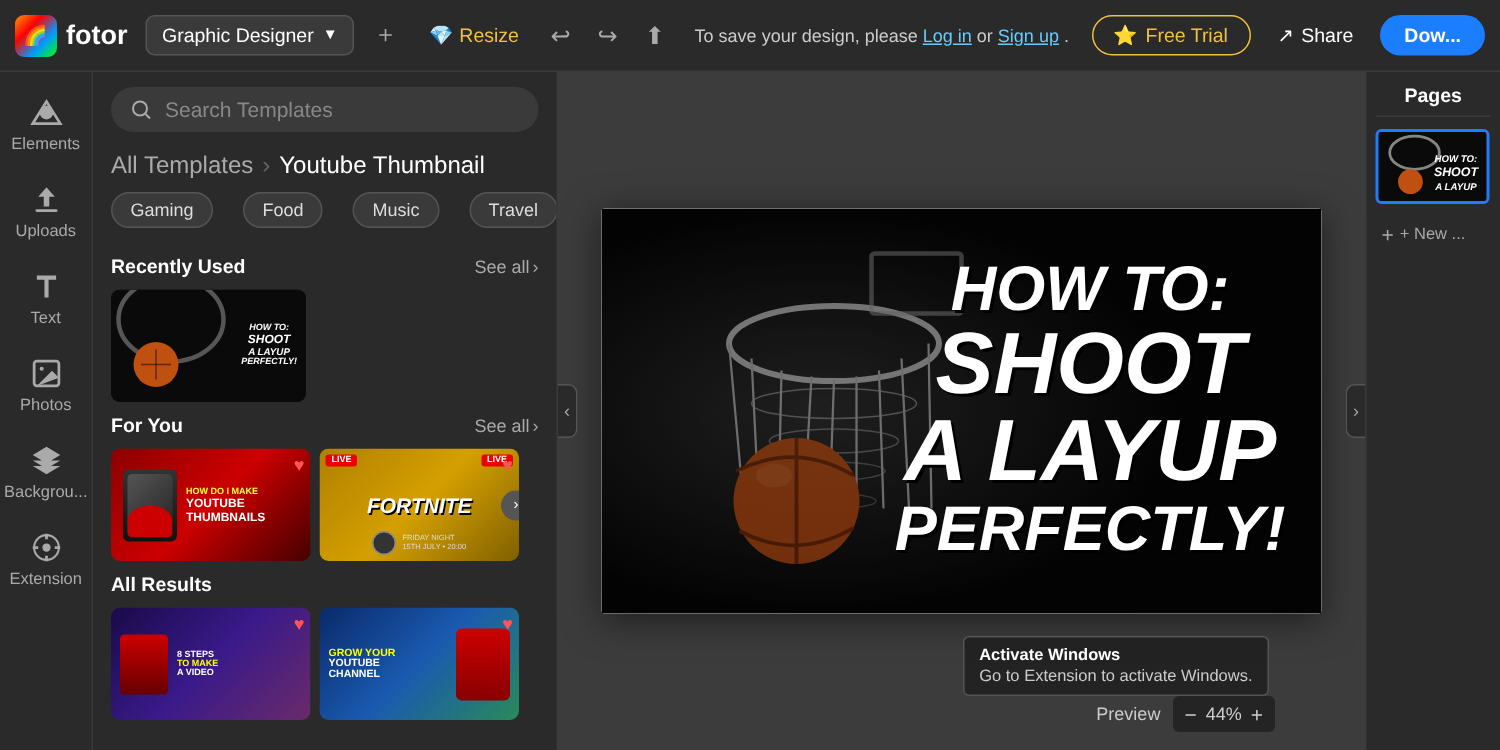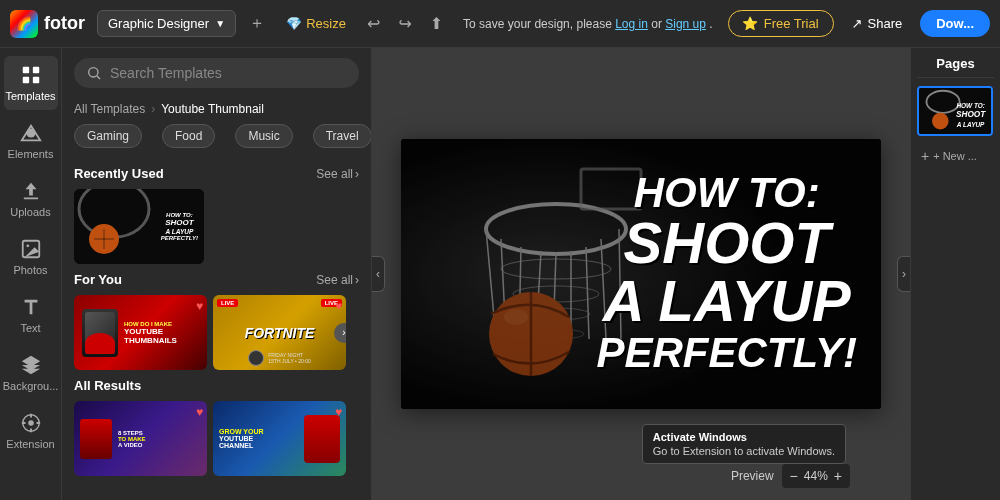--- a/index.html
+++ b/index.html
@@ -29,21 +29,21 @@
     .icon-nav-item.active { background: #3a3a3a; color: #fff; }
     .icon-nav-item svg { width: 22px; height: 22px; }
 
     
     .templates-panel { width: 310px; background: #2a2a2a; display: flex; flex-direction: column; border-right: 1px solid #3a3a3a; flex-shrink: 0; overflow: hidden; }
     .search-bar { padding: 10px 12px; }
     .search-input-wrap { background: #3a3a3a; border-radius: 20px; display: flex; align-items: center; padding: 7px 12px; gap: 8px; }
     .search-input-wrap svg { width: 16px; height: 16px; color: #aaa; flex-shrink: 0; }
     .search-input-wrap input { background: none; border: none; outline: none; color: #fff; font-size: 14px; width: 100%; }
     .search-input-wrap input::placeholder { color: #888; }
-    .breadcrumb { padding: 4px 12px 8px; font-size: 12px; color: #aaa; display: flex; align-items: center; gap: 6px; }
+    .breadcrumb { padding: 4px 12px 8px; font-size: 16px; color: #aaa; display: flex; align-items: center; gap: 6px; }
     .breadcrumb .current { color: #fff; font-weight: 500; }
     .breadcrumb .arrow { color: #666; }
     .filter-chips { padding: 0 12px 10px; display: flex; gap: 20px; overflow-x: hidden; }
     .chip { background: #3a3a3a; border: 1px solid #555; border-radius: 16px; padding: 4px 12px; font-size: 12px; color: #ddd; cursor: pointer; white-space: nowrap; flex-shrink: 0; }
     .panel-content { flex: 1; overflow-y: auto; padding: 0 12px 12px; }
     .panel-content::-webkit-scrollbar { width: 4px; }
     .panel-content::-webkit-scrollbar-thumb { background: #555; border-radius: 2px; }
 
     .section-header { display: flex; justify-content: space-between; align-items: center; margin-bottom: 8px; margin-top: 8px; }
     .section-title { font-size: 13px; font-weight: 600; color: #fff; }
@@ -127,56 +127,47 @@
     <span>Share</span>
   </button>
   <button class="download-btn">
     <span>Dow...</span>
   </button>
 </div>
 
 <div class="main">
 
   <div class="icon-nav">
-    <div class="icon-nav-item active">
-      <svg viewBox="0 0 24 24" fill="currentColor">
-          <rect x="3" y="3" width="7" height="7" rx="1"></rect>
-          <rect x="14" y="3" width="7" height="7" rx="1"></rect>
-          <rect x="3" y="14" width="7" height="7" rx="1"></rect>
-          <rect x="14" y="14" width="7" height="7" rx="1"></rect>
-        </svg>
-      <span>Templates</span>
-    </div>
     <div class="icon-nav-item">
       <svg viewBox="0 0 24 24" fill="currentColor">
           <circle cx="12" cy="12" r="5"></circle>
           <path d="M2 20 L12 4 L22 20 Z" fill="none" stroke="currentColor" stroke-width="2"></path>
         </svg>
       <span>Elements</span>
     </div>
     <div class="icon-nav-item">
       <svg viewBox="0 0 24 24" fill="currentColor">
           <path d="M12 3l6 7h-4v7H10v-7H6l6-7z"></path>
           <rect x="4" y="19" width="16" height="2" rx="1"></rect>
         </svg>
       <span>Uploads</span>
+    </div>
+    <div class="icon-nav-item">
+      <svg viewBox="0 0 24 24" fill="currentColor">
+          <path d="M5 4h14v3h-5.5v13h-3V7H5V4z"></path>
+        </svg>
+      <span>Text</span>
     </div>
     <div class="icon-nav-item">
       <svg viewBox="0 0 24 24" fill="currentColor">
           <rect x="3" y="3" width="18" height="18" rx="2" fill="none" stroke="currentColor" stroke-width="2"></rect>
           <circle cx="8.5" cy="8.5" r="1.5"></circle>
           <path d="M21 15l-5-5L5 21"></path>
         </svg>
       <span>Photos</span>
-    </div>
-    <div class="icon-nav-item">
-      <svg viewBox="0 0 24 24" fill="currentColor">
-          <path d="M5 4h14v3h-5.5v13h-3V7H5V4z"></path>
-        </svg>
-      <span>Text</span>
     </div>
     <div class="icon-nav-item">
       <svg viewBox="0 0 24 24" fill="currentColor">
           <path d="M12 2L2 8l10 6 10-6-10-6zM2 16l10 6 10-6M2 12l10 6 10-6"></path>
         </svg>
       <span>Backgrou...</span>
     </div>
     <div class="icon-nav-item">
       <svg viewBox="0 0 24 24" fill="currentColor">
           <circle cx="12" cy="12" r="3"></circle>

